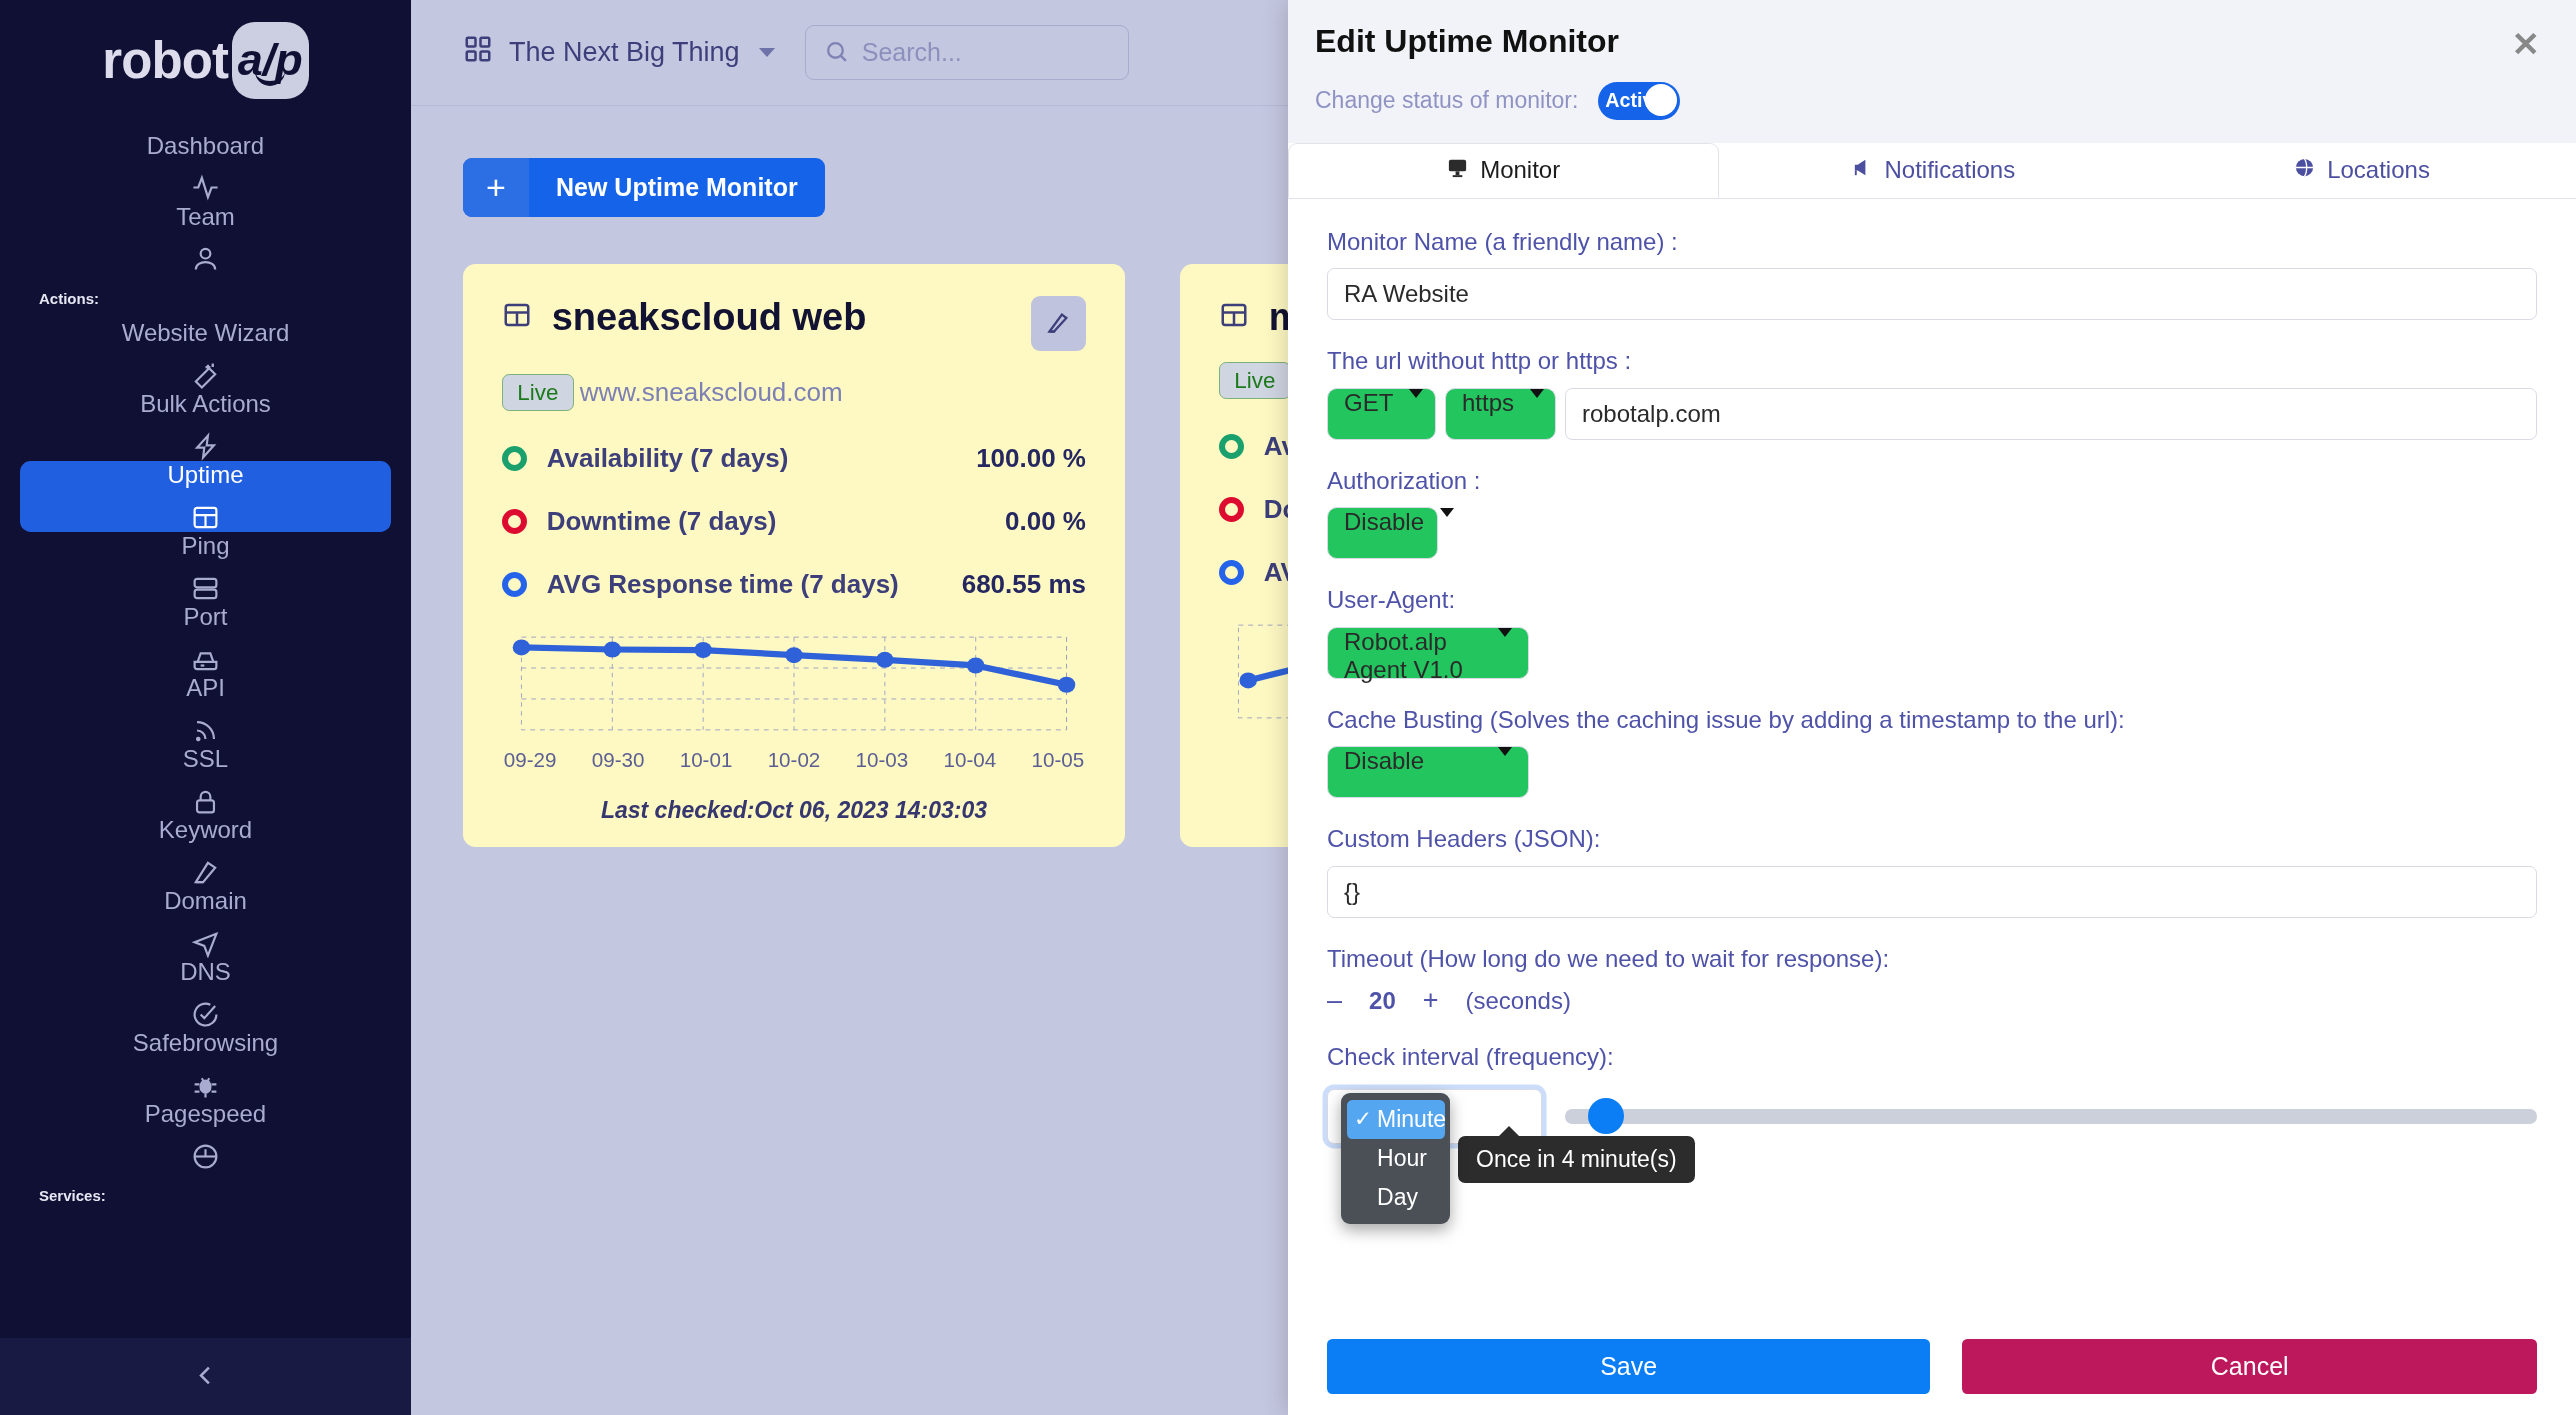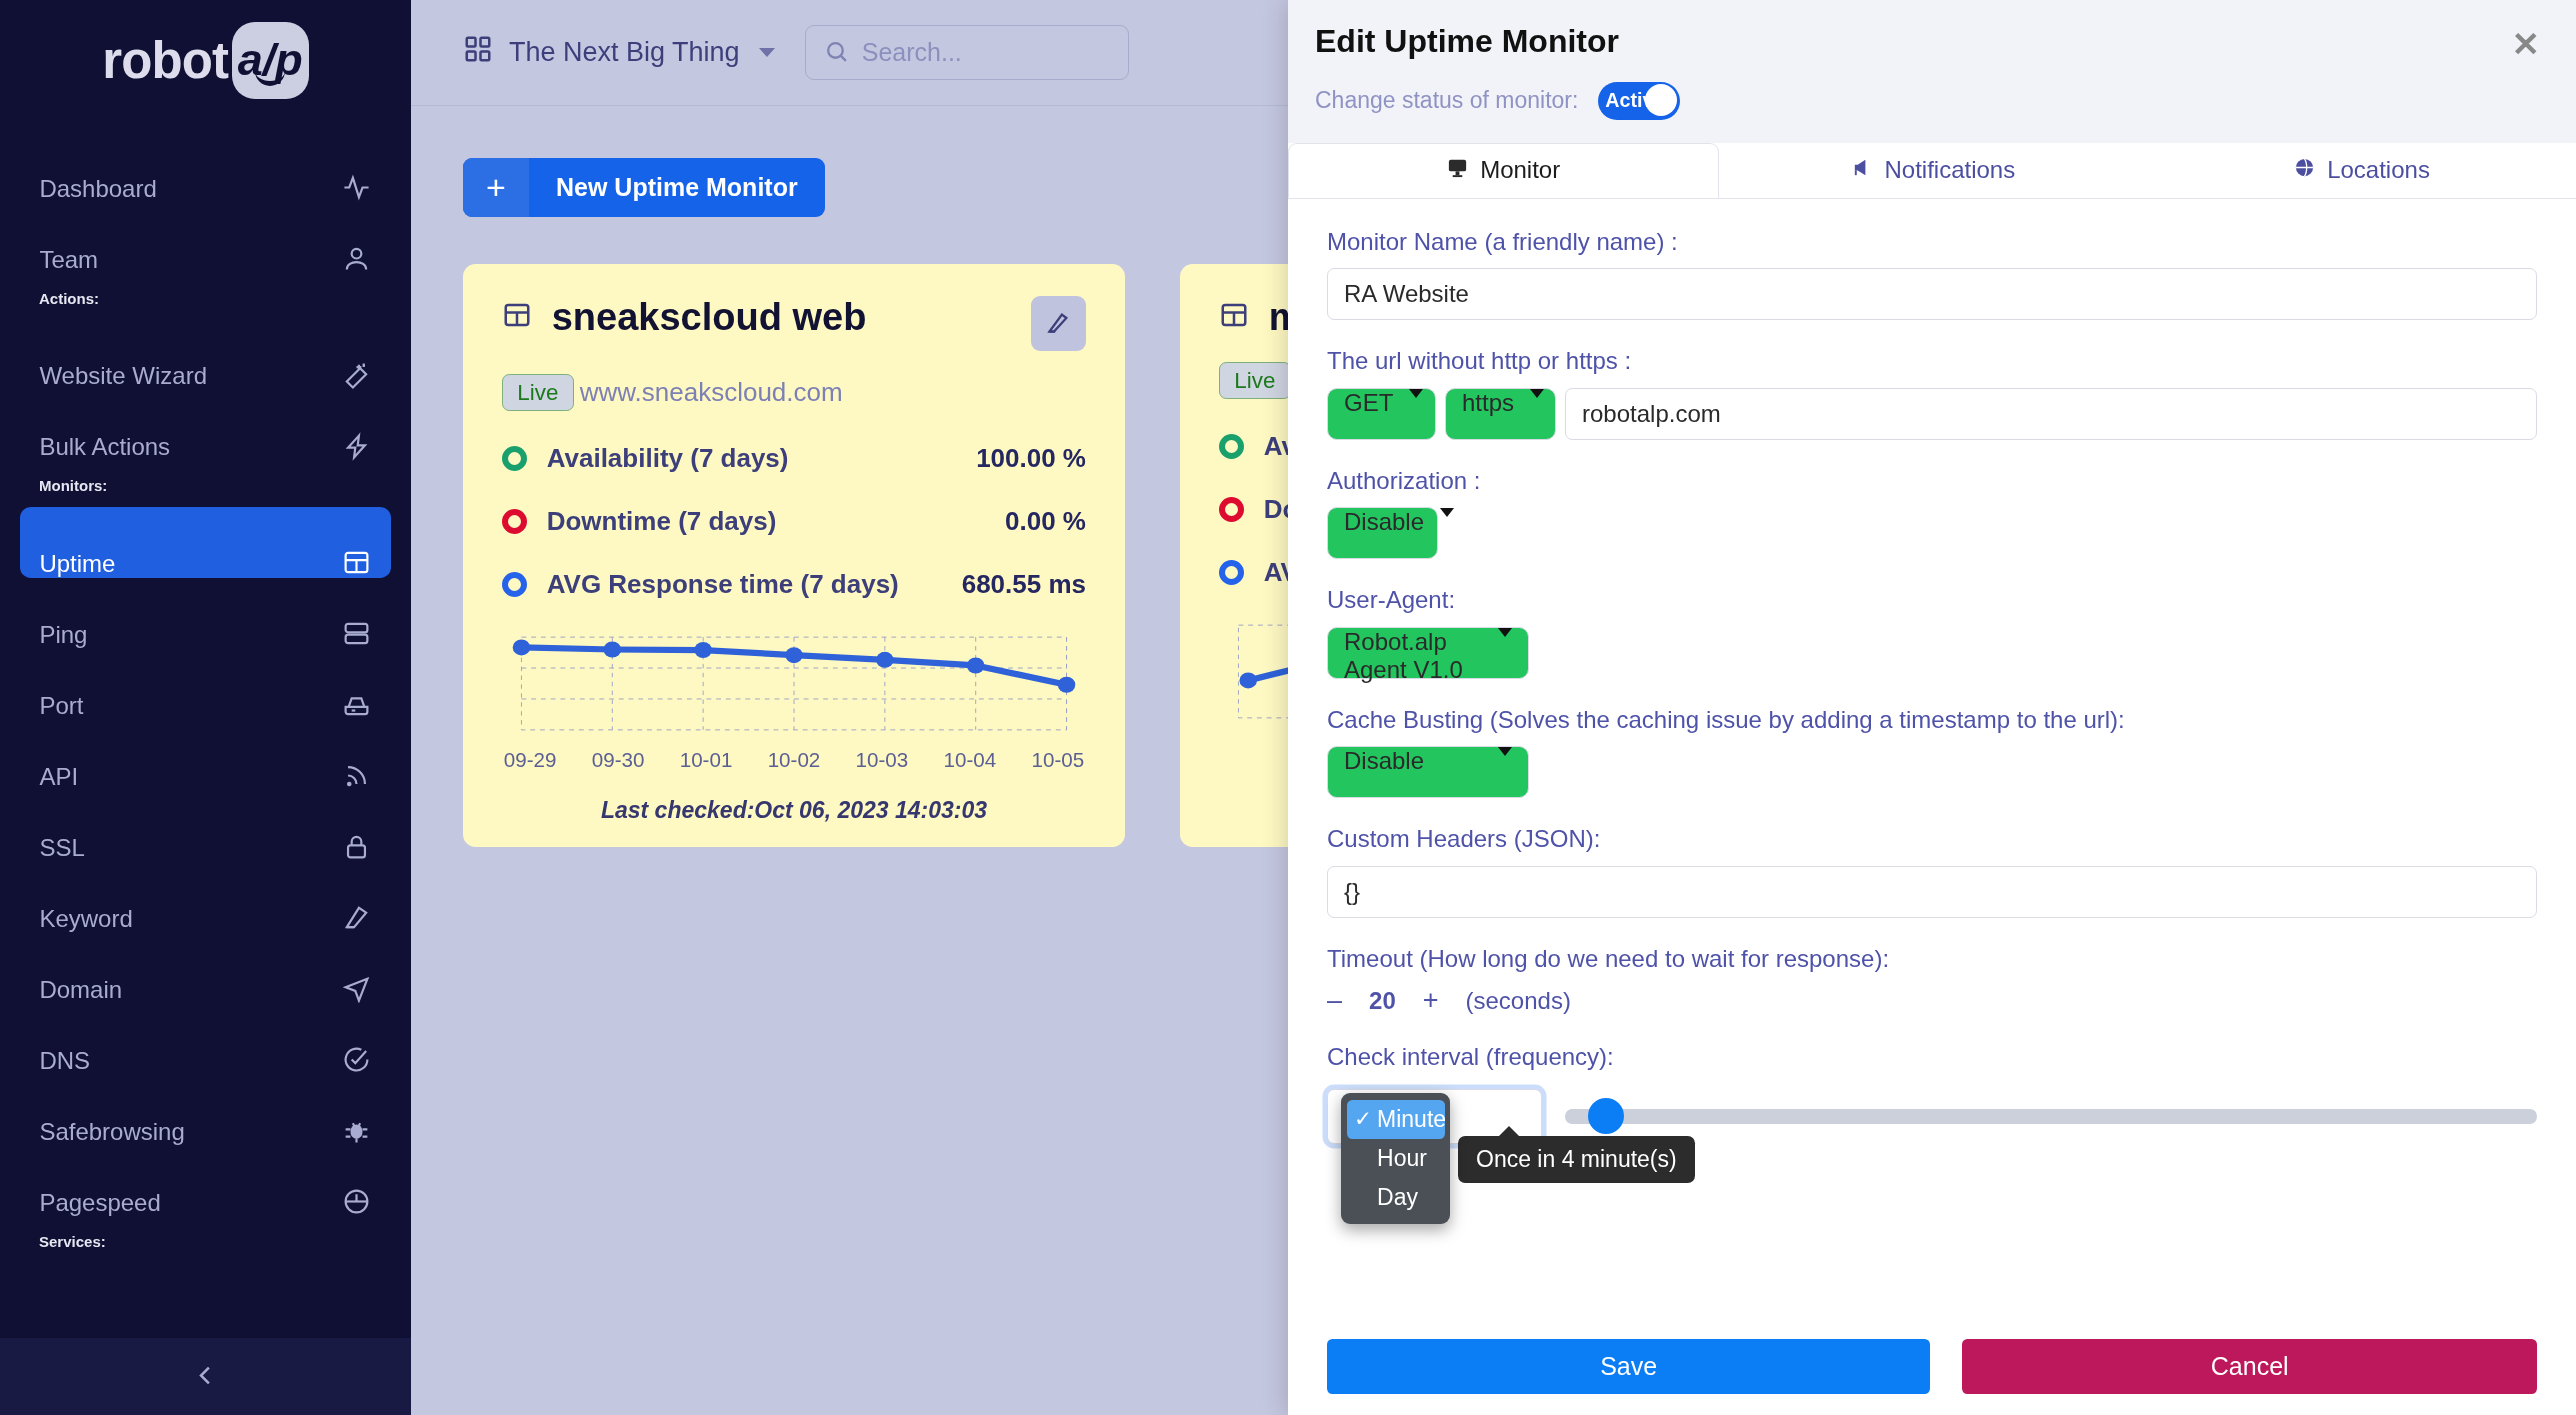--- a/index.html
+++ b/index.html
@@ -25,22 +25,22 @@
     width: 77px; height: 77px; border-radius: 23px; background: #ccceE2;
     display: flex; align-items: center; justify-content: center; position: relative;
   }
   .logo-badge-text { color: #0f1033; font-size: 45px; font-weight: 700; font-style: italic; line-height: .85; }
   .logo-smile { position: absolute; bottom: 13.4px; left: 50%; transform: translateX(-50%);
     width: 30px; height: 14.3px; border-bottom: 5.4px solid #0f1033; border-radius: 0 0 19.7px 19.7px; }
 
   .nav-scroll { flex: 1; overflow: hidden; padding-top: 10.7px; }
   .nav-item {
     height: 71px; margin: 0 19.7px; padding: 0 19.7px;
-    display: flex; align-items: flex-end; justify-content: space-between;
-    color: #a9acd0; font-size: 24px; border-radius: 10.7px; cursor: pointer;
+    display: flex; align-items: center; justify-content: space-between;
+    color: #a9acd0; font-size: 24px; border-radius: 10.7px; cursor: pointer; flex-direction: column;
   }
   .nav-item.active { background: #1f5fe0; color: #ffffff; font-weight: 400; }
   .nav-item .ico { width: 30px; height: 30px; display: flex; align-items: center; justify-content: center; }
   .nav-item .ico svg { width: 29px; height: 29px; stroke: currentColor; fill: none; stroke-width: 1.8; }
   .nav-section {
     color: #e6e7f2; font-size: 15px; font-weight: 700;
     padding: 16px 39px 12.5px 39px;
   }
   .sidebar-footer {
     height: 77px; background: #191a44; display: flex; align-items: center; justify-content: center;
@@ -230,21 +230,20 @@
       </div>
       <div class="nav-item">
         <span>Bulk Actions</span>
         <span class="ico">
           <svg viewBox="0 0 24 24">
               <path d="M14 3 L5 13 h6 l-1 8 9-10 h-6 z"></path>
             </svg>
         </span>
       </div>
 
-      <div class="nav-section">Monitors:</div>
       <div class="nav-item active">
         <span>Uptime</span>
         <span class="ico">
           <svg viewBox="0 0 24 24">
               <rect x="3" y="4" width="18" height="16" rx="2"></rect>
               <path d="M3 10h18M12 10v10"></path>
             </svg>
         </span>
       </div>
       <div class="nav-item">

